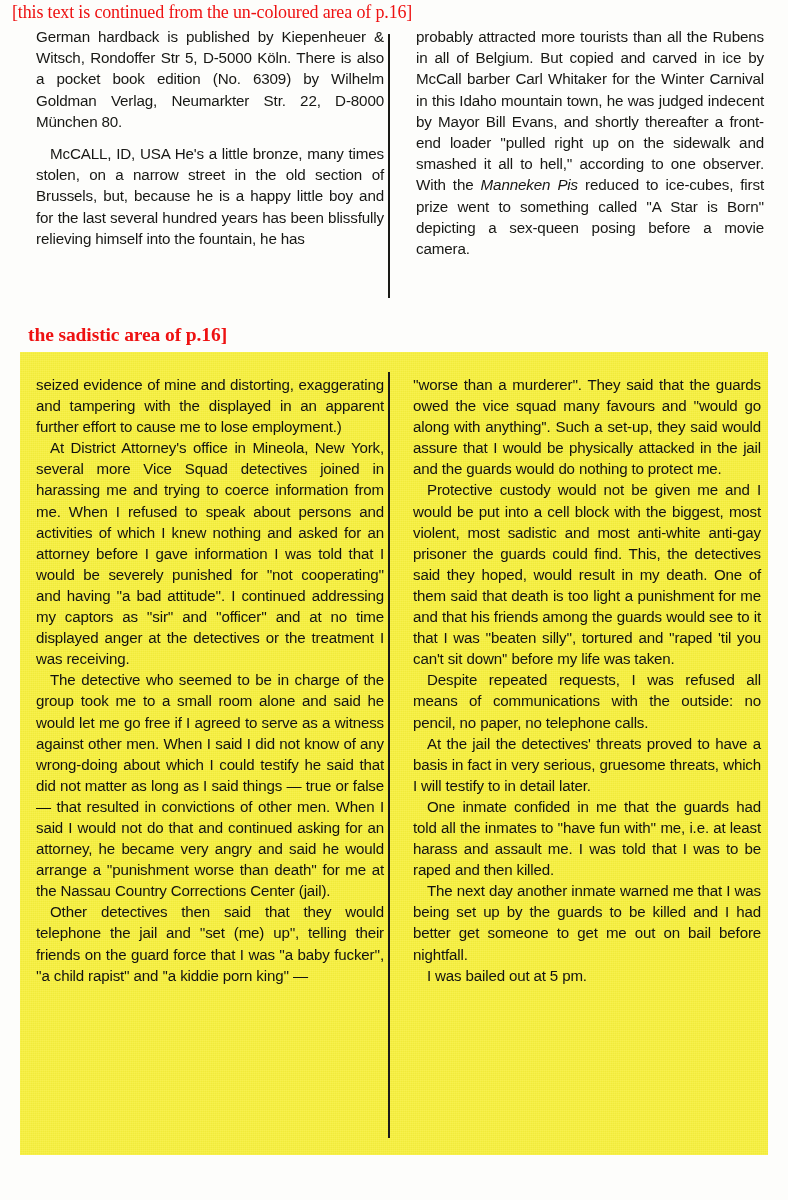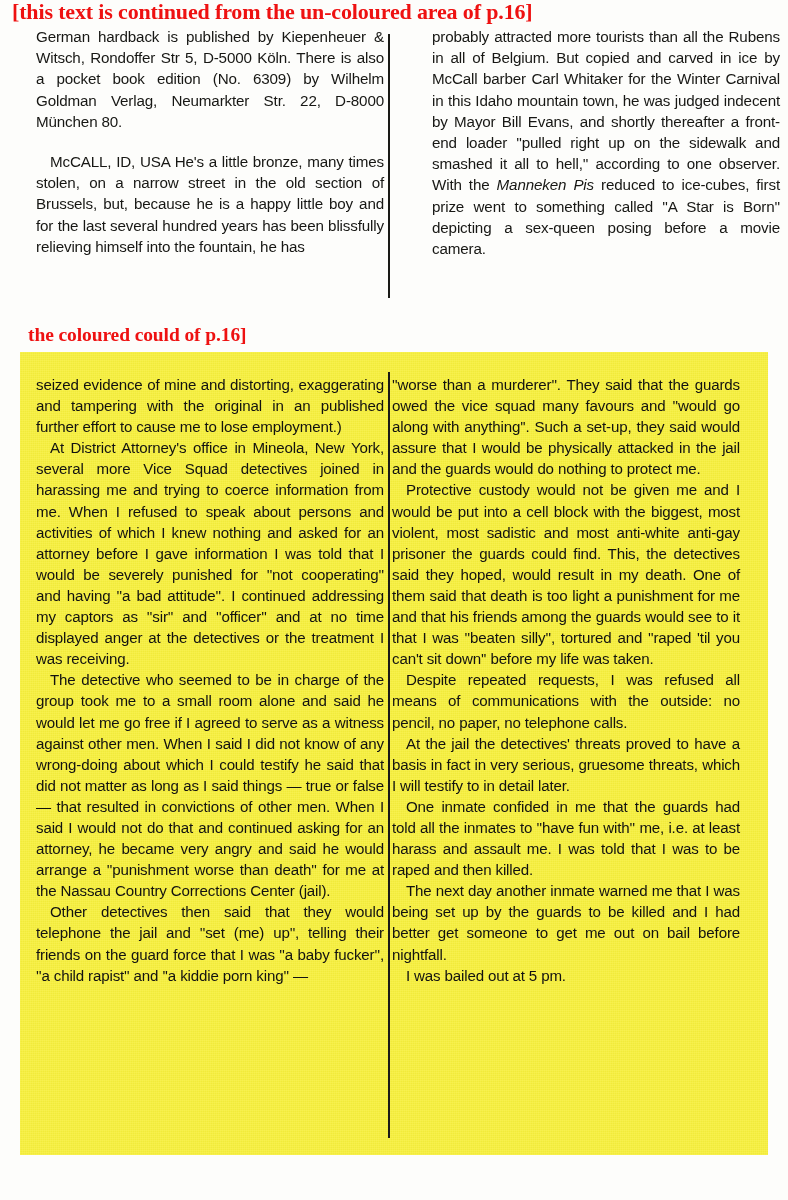--- a/index.html
+++ b/index.html
@@ -21,22 +21,22 @@
     height: 1200px;
     background: #fdfdfb;
   }
 
   
   .banner-top {
     position: absolute;
     left: 12px;
     top: 1px;
     font-family: "Liberation Serif", serif;
-    font-weight: bold;
-    font-size: 22px;
+    font-weight: normal;
+    font-size: 18px;
     line-height: 22px;
     color: #ee1111;
     letter-spacing: -0.15px;
     white-space: nowrap;
   }
   .banner-mid {
     position: absolute;
     left: 28px;
     top: 325px;
     font-family: "Liberation Serif", serif;
@@ -76,24 +76,24 @@
   .cols {
     position: absolute;
     inset: 0;
   }
   .col {
     position: absolute;
     top: 0;
     width: 348px;
   }
   .col-left  { left: 36px; }
-  .col-right { left: 432px; }
+  .col-right { left: 416px; }
 
   .block-yellow .col-left  { left: 16px; top: 22px; }
-  .block-yellow .col-right { left: 372px; top: 22px; }
+  .block-yellow .col-right { left: 393px; top: 22px; }
 
   .divider {
     position: absolute;
     width: 1.6px;
     background: #1a1a16;
   }
   .divider-white {
     left: 388px;
     top: 8px;
     height: 264px;
@@ -110,21 +110,21 @@
     font-size: 15.2px;
     line-height: 21.2px;
     color: #171714;
     text-align: justify;
     text-justify: inter-word;
     hyphens: none;
     letter-spacing: -0.15px;
   }
   p.body + p.body { text-indent: 14px; }
   p.body.cont { text-indent: 0; }
-  p.gap { margin-top: 19px; }
+  p.gap { margin-top: 11px; }
   p.body i { font-style: italic; }
 
   .block-yellow p.body {
     font-size: 15.1px;
     line-height: 21.1px;
     color: #121210;
     font-weight: 500;
   }
 
   
@@ -156,29 +156,29 @@
         <p class="body cont gap">McCALL, ID, USA He's a little bronze, many times stolen, on a narrow street in the old section of Brussels, but, because he is a happy little boy and for the last several hundred years has been blissfully relieving himself into the fountain, he has</p>
       </div>
 
       <div class="col col-right">
         <p class="body cont"><span>probably attracted more tourists than all the Rubens in all of Belgium. But copied and carved in ice by McCall barber Carl Whitaker for the Winter Carnival in this Idaho mountain town, he was judged indecent by Mayor Bill Evans, and shortly thereafter a front-end loader ''pulled right up on the sidewalk and smashed it all to hell,'' according to one observer. With the </span><i>Manneken Pis</i><span> reduced to ice-cubes, first prize went to something called ''A Star is Born'' depicting a sex-queen posing before a movie camera.</span></p>
       </div>
     </div>
   </div>
 
   <div class="banner-mid">
-    <span class="l2">the coloured could of p.16]</span>
+    <span class="l2">the sadistic area of p.16]</span>
   </div>
 
   <div class="block-yellow">
     <div class="cols">
       <div class="divider divider-yellow"></div>
 
       <div class="col col-left">
-        <p class="body cont">seized evidence of mine and distorting, exaggerating and tampering with the original in an published further effort to cause me to lose employment.)</p>
+        <p class="body cont">seized evidence of mine and distorting, exaggerating and tampering with the displayed in an apparent further effort to cause me to lose employment.)</p>
         <p class="body">At District Attorney's office in Mineola, New York, several more Vice Squad detectives joined in harassing me and trying to coerce information from me. When I refused to speak about persons and activities of which I knew nothing and asked for an attorney before I gave information I was told that I would be severely punished for ''not cooperating'' and having ''a bad attitude''. I continued addressing my captors as ''sir'' and ''officer'' and at no time displayed anger at the detectives or the treatment I was receiving.</p>
         <p class="body">The detective who seemed to be in charge of the group took me to a small room alone and said he would let me go free if I agreed to serve as a witness against other men. When I said I did not know of any wrong-doing about which I could testify he said that did not matter as long as I said things — true or false — that resulted in convictions of other men. When I said I would not do that and continued asking for an attorney, he became very angry and said he would arrange a ''punishment worse than death'' for me at the Nassau Country Corrections Center (jail).</p>
         <p class="body">Other detectives then said that they would telephone the jail and ''set (me) up'', telling their friends on the guard force that I was ''a baby fucker'', ''a child rapist'' and ''a kiddie porn king'' —</p>
       </div>
 
       <div class="col col-right">
         <p class="body cont">''worse than a murderer''. They said that the guards owed the vice squad many favours and ''would go along with anything''. Such a set-up, they said would assure that I would be physically attacked in the jail and the guards would do nothing to protect me.</p>
         <p class="body">Protective custody would not be given me and I would be put into a cell block with the biggest, most violent, most sadistic and most anti-white anti-gay prisoner the guards could find. This, the detectives said they hoped, would result in my death. One of them said that death is too light a punishment for me and that his friends among the guards would see to it that I was ''beaten silly'', tortured and ''raped 'til you can't sit down'' before my life was taken.</p>
         <p class="body">Despite repeated requests, I was refused all means of communications with the outside: no pencil, no paper, no telephone calls.</p>
         <p class="body">At the jail the detectives' threats proved to have a basis in fact in very serious, gruesome threats, which I will testify to in detail later.</p>

